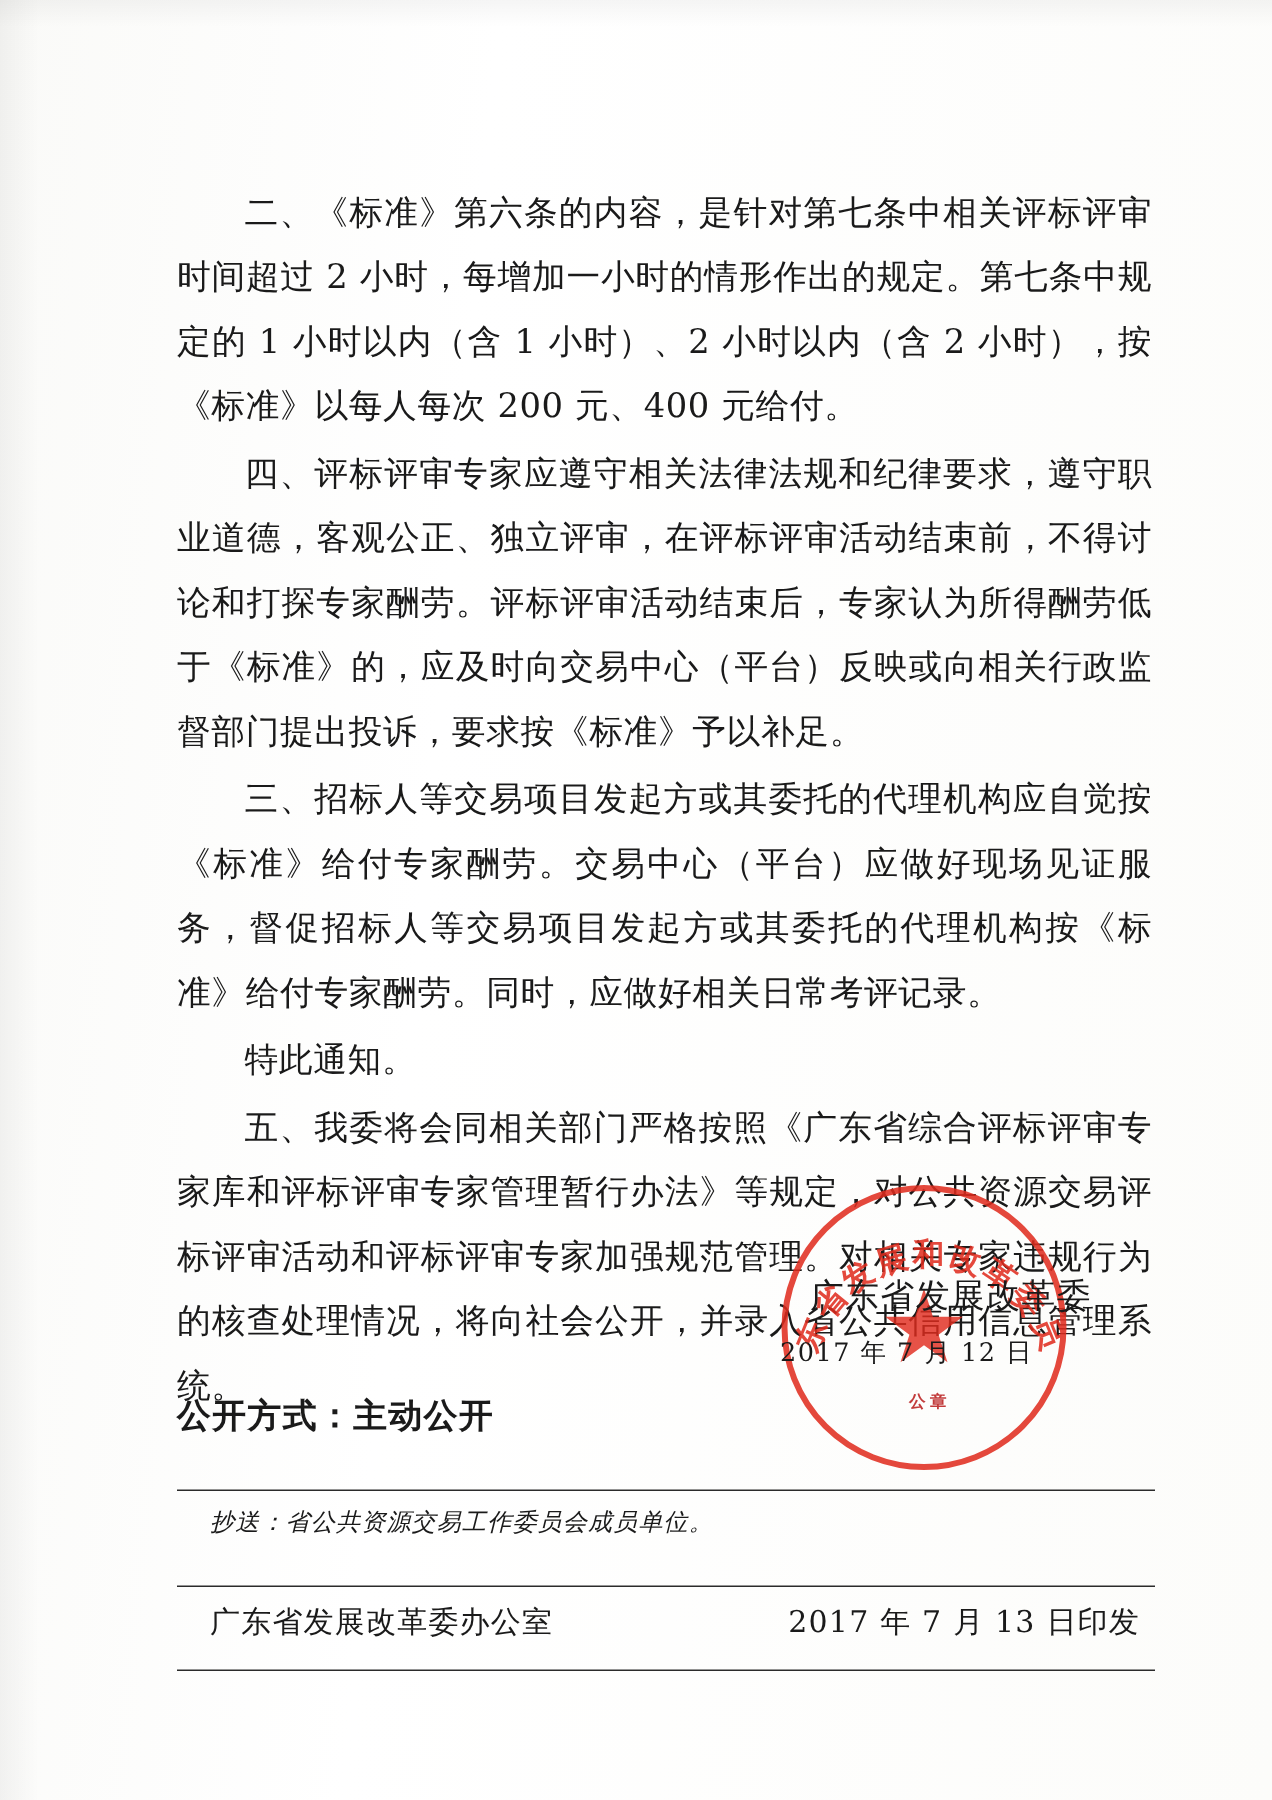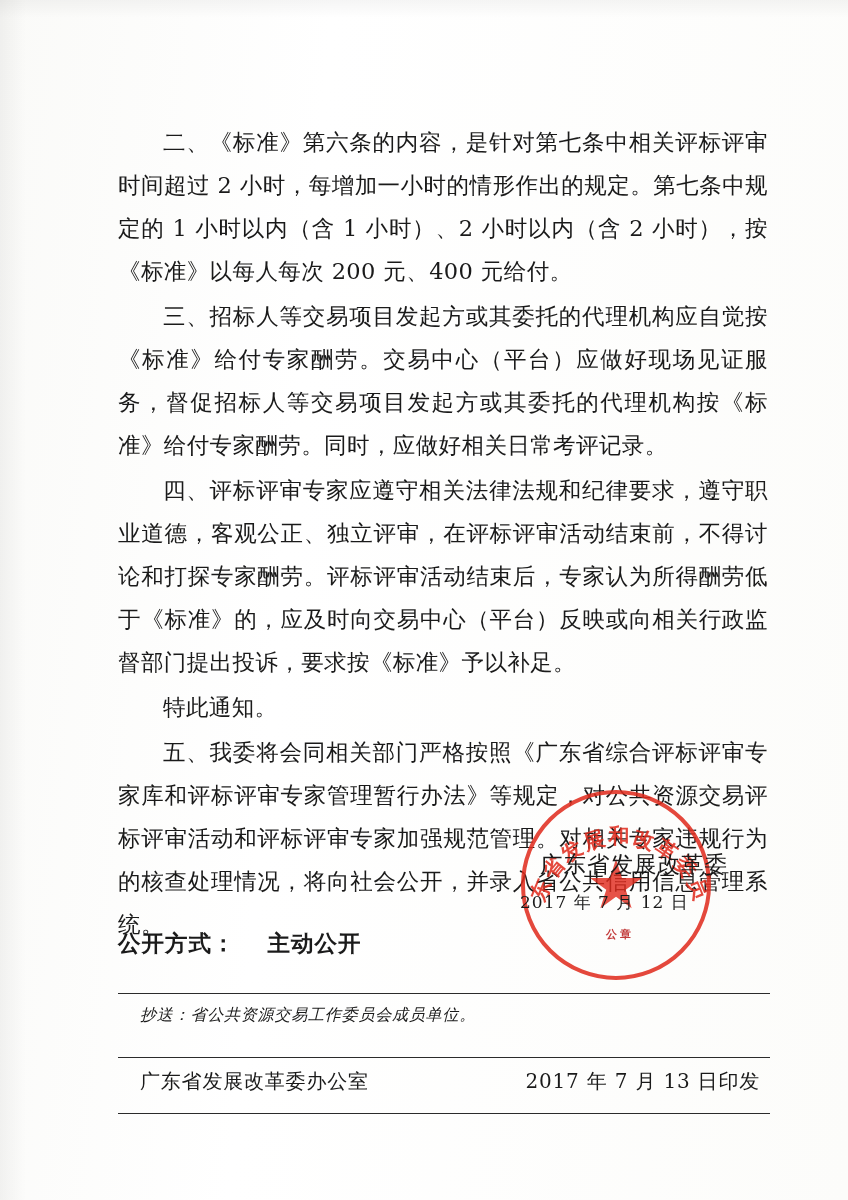--- a/index.html
+++ b/index.html
@@ -136,21 +136,20 @@
     top: 928px;
     font-size: 22.5px;
     letter-spacing: 1px;
     white-space: nowrap;
   }
   .disclosure .label {
     font-weight: bold;
   }
   .disclosure .value {
     font-weight: bold;
-    margin-left: 32px;
   }
   .rule {
     position: absolute;
     left: 118px;
     width: 652px;
     border-top: 1.5px solid #2b2b2b;
   }
   .rule-1 { top: 993px; }
   .rule-2 { top: 1057px; }
   .rule-3 { top: 1113px; }
@@ -192,22 +191,22 @@
 </head>
 <body>
 
 <div class="page">
   <div class="paper-tint"></div>
   <div class="edge-shade-left"></div>
   <div class="edge-shade-top"></div>
 
   <div class="doc-body">
     <p class="para">二、《标准》第六条的内容，是针对第七条中相关评标评审时间超过 2 小时，每增加一小时的情形作出的规定。第七条中规定的 1 小时以内（含 1 小时）、2 小时以内（含 2 小时），按《标准》以每人每次 200 元、400 元给付。</p>
+    <p class="para">四、评标评审专家应遵守相关法律法规和纪律要求，遵守职业道德，客观公正、独立评审，在评标评审活动结束前，不得讨论和打探专家酬劳。评标评审活动结束后，专家认为所得酬劳低于《标准》的，应及时向交易中心（平台）反映或向相关行政监督部门提出投诉，要求按《标准》予以补足。</p>
     <p class="para">三、招标人等交易项目发起方或其委托的代理机构应自觉按《标准》给付专家酬劳。交易中心（平台）应做好现场见证服务，督促招标人等交易项目发起方或其委托的代理机构按《标准》给付专家酬劳。同时，应做好相关日常考评记录。</p>
-    <p class="para">四、评标评审专家应遵守相关法律法规和纪律要求，遵守职业道德，客观公正、独立评审，在评标评审活动结束前，不得讨论和打探专家酬劳。评标评审活动结束后，专家认为所得酬劳低于《标准》的，应及时向交易中心（平台）反映或向相关行政监督部门提出投诉，要求按《标准》予以补足。</p>
     <p class="para notice-line">特此通知。</p>
     <p class="para">五、我委将会同相关部门严格按照《广东省综合评标评审专家库和评标评审专家管理暂行办法》等规定，对公共资源交易评标评审活动和评标评审专家加强规范管理。对相关专家违规行为的核查处理情况，将向社会公开，并录入省公共信用信息管理系统。</p>
   </div>
 
   <div class="seal">
     <div class="seal-inner"></div>
     <svg class="seal-arc-text" viewBox="0 0 190 190">
       <defs>
         <path id="sealArc" d="M 22,100 A 78,78 0 0 1 168,100" fill="none"></path>
       </defs>

